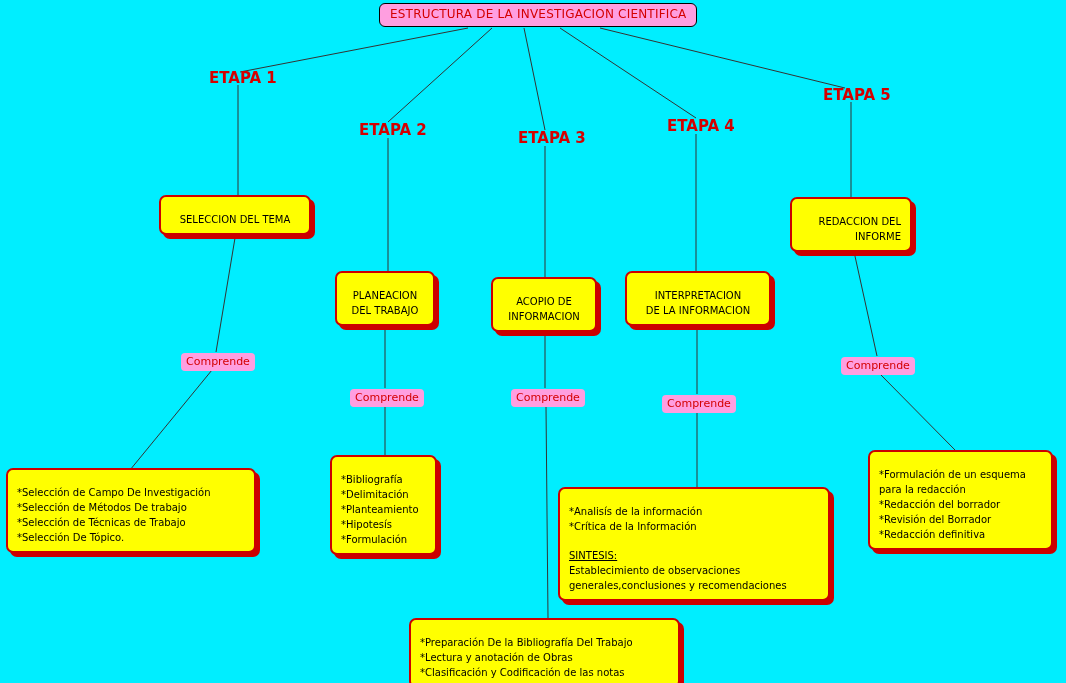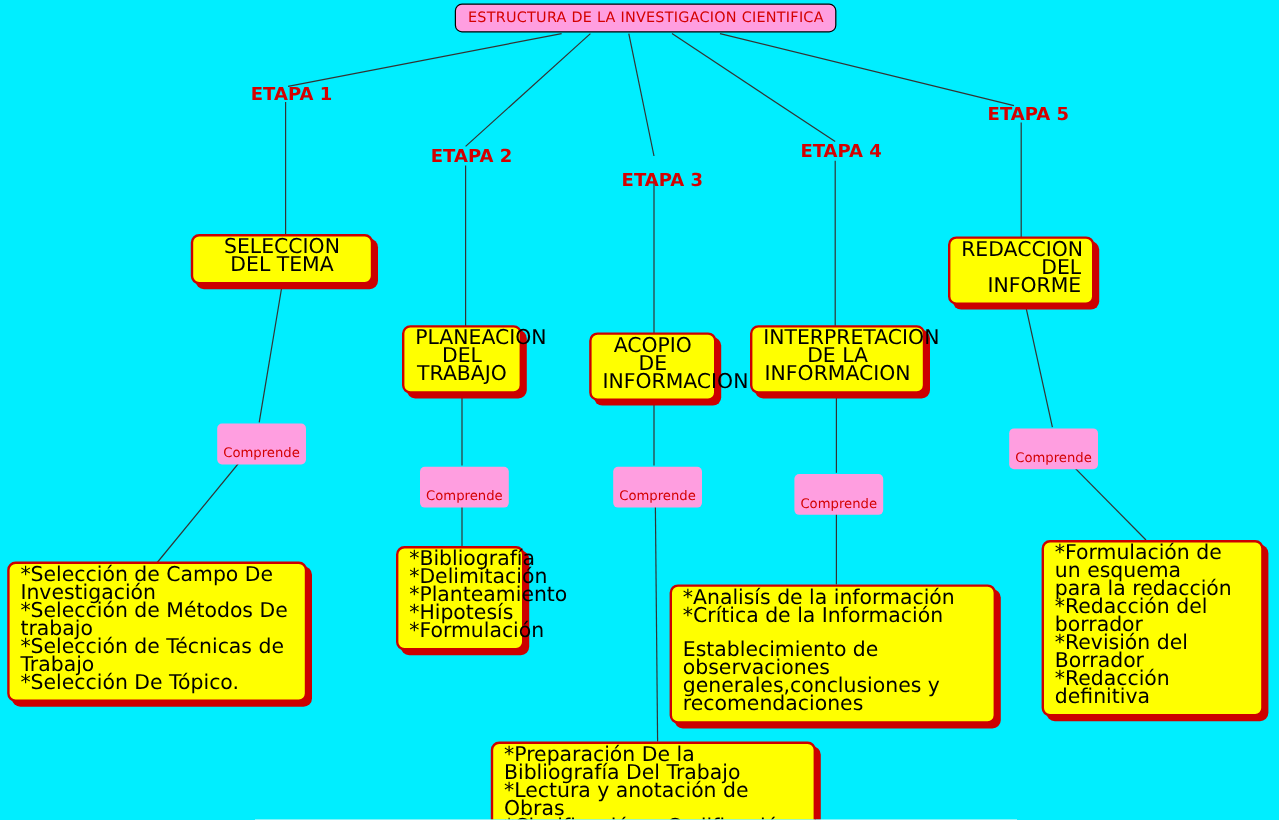--- a/index.html
+++ b/index.html
@@ -53,40 +53,40 @@
   .pink.title {
     font-size: 12px;
     font-weight: normal;
     letter-spacing: 0.2px;
     padding: 4px 10px 5px 10px;
   }
   .pink.plain {
     border: none;
     background: #ff9ee0;
     border-radius: 4px;
-    padding: 18px 5px 3px 5px;
+    padding: 2px 5px 3px 5px;
     font-size: 11px;
   }
   .pink.stage {
     border: none;
     background: transparent;
     color: #d40000;
     font-size: 15px;
     padding: 0;
     font-weight: bold;
   }
   
   .ybox {
     background: #ffff00;
     border: 2px solid #cc0000;
     border-radius: 7px;
     color: #000000;
-    font-size: 17px;
+    font-size: 10px;
     line-height: 15px;
-    padding: 2px 9px 6px 9px;
+    padding: 15px 9px 6px 9px;
     box-shadow: 4px 4px 0 #cc0000;
     white-space: pre-line;
   }
   .ybox.center {
     text-align: center;
   }
   .ybox.left {
     text-align: left;
   }
   .underline {
@@ -122,21 +122,21 @@
     <line x1="385" y1="406" x2="385" y2="455" stroke="#333333" stroke-width="1"></line>
     <line x1="546" y1="406" x2="548" y2="618" stroke="#333333" stroke-width="1"></line>
     <line x1="697" y1="412" x2="697" y2="487" stroke="#333333" stroke-width="1"></line>
     <line x1="880" y1="374" x2="955" y2="450" stroke="#333333" stroke-width="1"></line>
   </svg>
 
   <div class="node pink title" style="left:379px; top:3px;">ESTRUCTURA DE LA INVESTIGACION CIENTIFICA</div>
 
   <div class="node pink stage" style="left:209px; top:72px;">ETAPA 1</div>
   <div class="node pink stage" style="left:359px; top:124px;">ETAPA 2</div>
-  <div class="node pink stage" style="left:518px; top:144px;">ETAPA 3</div>
+  <div class="node pink stage" style="left:518px; top:132px;">ETAPA 3</div>
   <div class="node pink stage" style="left:667px; top:120px;">ETAPA 4</div>
   <div class="node pink stage" style="left:823px; top:89px;">ETAPA 5</div>
 
   <div class="node ybox center" style="left:159px; top:195px; width:152px;">SELECCION DEL TEMA</div>
   <div class="node ybox center" style="left:335px; top:271px; width:100px;">PLANEACION
 DEL TRABAJO</div>
   <div class="node ybox center" style="left:491px; top:277px; width:106px;">ACOPIO DE
 INFORMACION</div>
   <div class="node ybox center" style="left:625px; top:271px; width:146px;">INTERPRETACION
 DE LA INFORMACION</div>
@@ -161,20 +161,21 @@
 *Formulación</div>
 
   <div class="node ybox left" style="left:409px; top:618px; width:271px;">*Preparación De la Bibliografía Del Trabajo
 *Lectura y anotación de Obras
 *Clasificación y Codificación de las notas</div>
 
   <div class="node ybox left" style="left:558px; top:487px; width:272px; white-space:normal;">
     <div style="white-space:pre-line;">*Analisís de la información
 *Crítica de la Información</div>
     <div style="height:14px;"></div>
+    <div class="underline">SINTESIS:</div>
     <div style="white-space:pre-line;">Establecimiento de observaciones
 generales,conclusiones y recomendaciones</div>
   </div>
 
   <div class="node ybox left" style="left:868px; top:450px; width:185px;">*Formulación de un esquema
 para la redacción
 *Redacción del borrador
 *Revisión del Borrador
 *Redacción definitiva</div>
 

